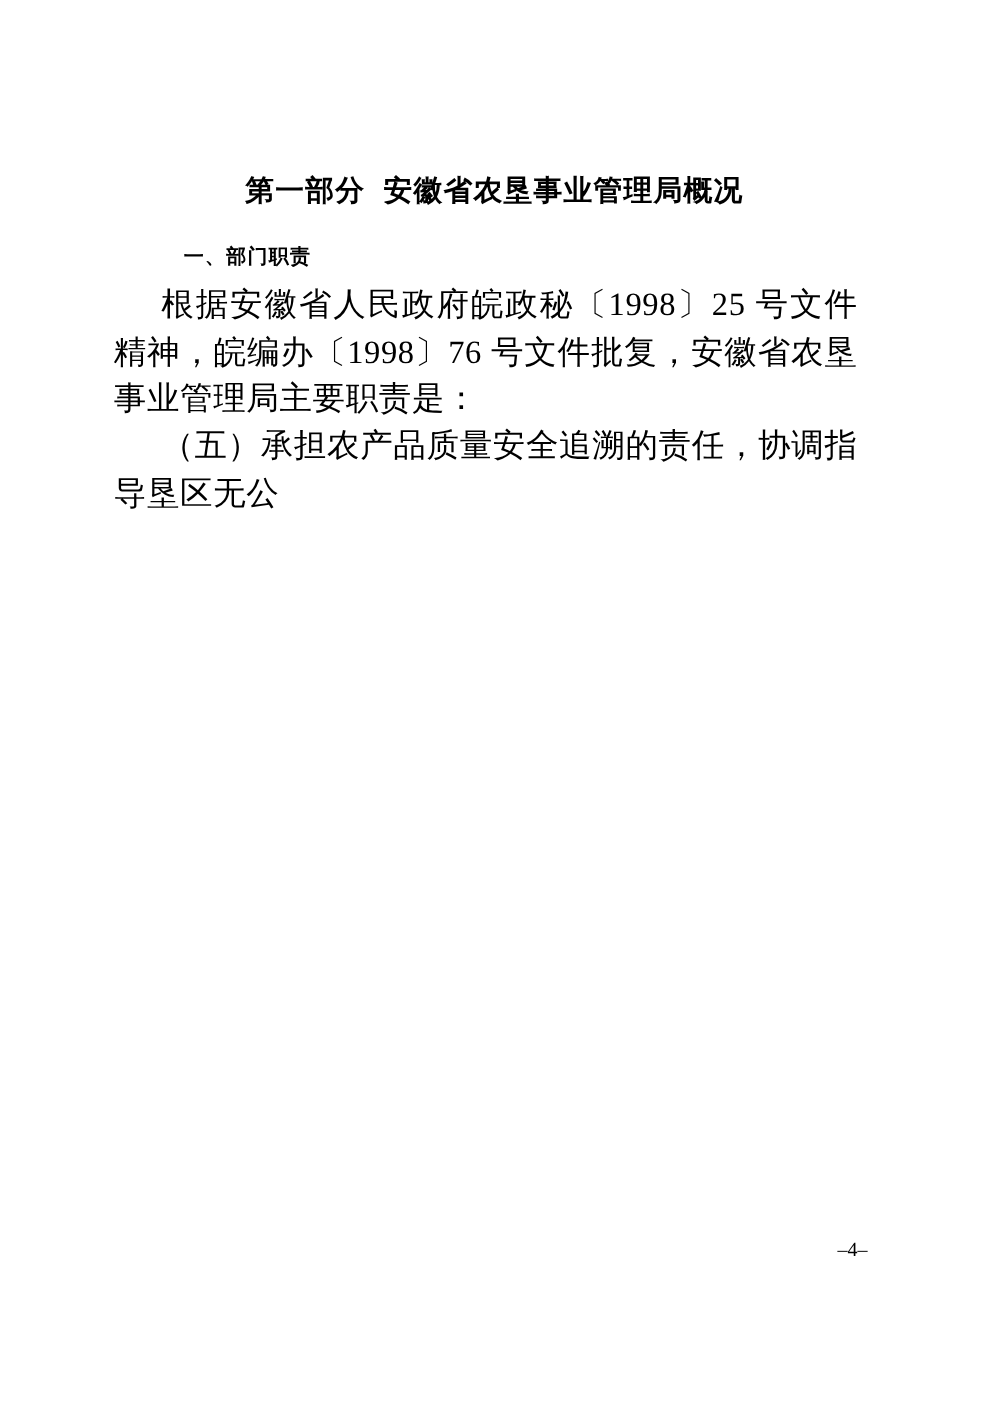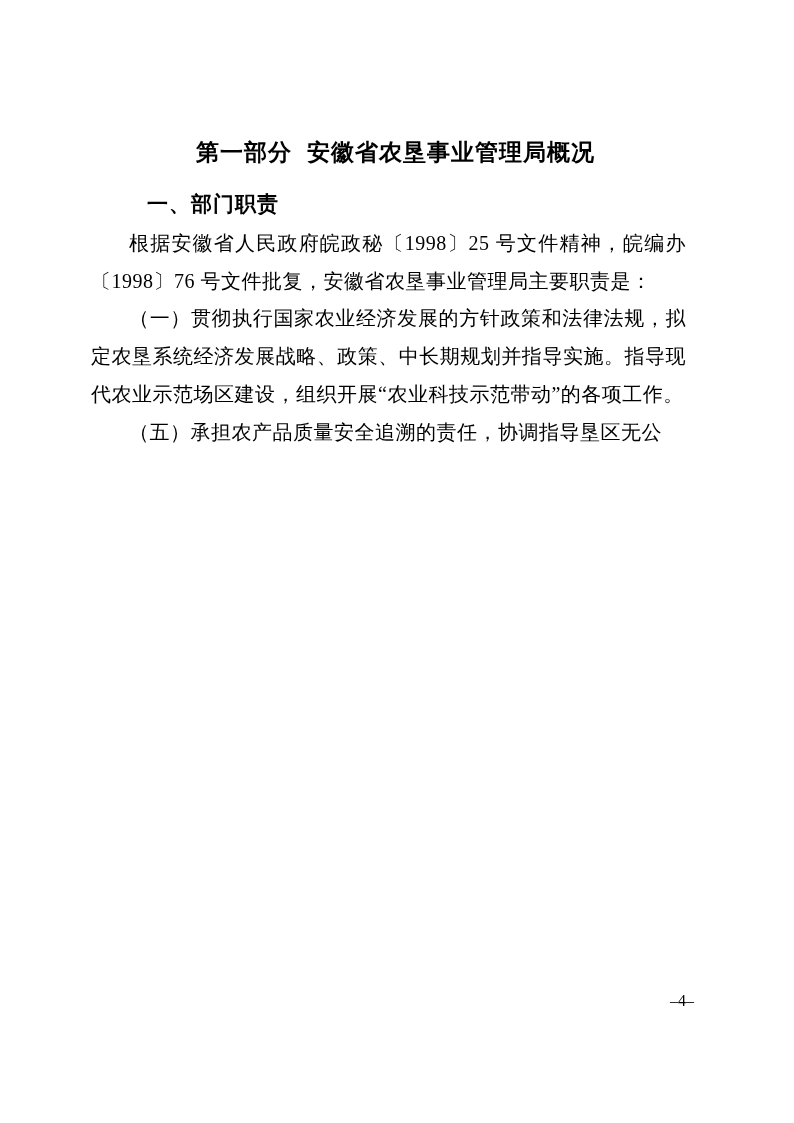--- a/index.html
+++ b/index.html
@@ -31,36 +31,36 @@
     font-size: 23px;
     line-height: 32px;
     text-align: center;
     letter-spacing: 1px;
     white-space: pre;              
   }
 
   
   .section-heading {
     margin: 22px 0 0 0;
-    font-family: Liberation Mono, monospace;
+    font-family: Liberation Sans, sans-serif;
     font-weight: bold;
-    font-size: 21px;
+    font-size: 16px;
     line-height: 32px;
     text-indent: 56px;
     letter-spacing: 1px;
   }
 
   
   .body-text {
     margin-top: 3px;
   }
   .body-text p {
     margin: 0;
     font-family: "Liberation Serif", serif;
-    font-size: 20px;
+    font-size: 26px;
     line-height: 37.7px;
     text-align: justify;
     text-justify: inter-ideograph;
     text-indent: 38px;             
     letter-spacing: 0.5px;
   }
 
   
   .page-number {
     position: absolute;
@@ -76,19 +76,18 @@
 <body>
 
 <div class="page">
 
   <h1 class="doc-title">第一部分  安徽省农垦事业管理局概况</h1>
 
   <h2 class="section-heading">一、部门职责</h2>
 
   <div class="body-text">
     <p>根据安徽省人民政府皖政秘〔1998〕25 号文件精神，皖编办〔1998〕76 号文件批复，安徽省农垦事业管理局主要职责是：</p>
-    <p>（一）贯彻执行国家农业经济发展的方针政策和法律法规，拟定农垦系统经济发展战略、政策、中长期规划并指导实施。指导现代农业示范场区建设，组织开展“农业科技示范带动”的各项工作。</p>
     <p>（五）承担农产品质量安全追溯的责任，协调指导垦区无公</p>
   </div>
 
   <div class="page-number">–4–</div>
 
 </div>
 
 </body></html>

